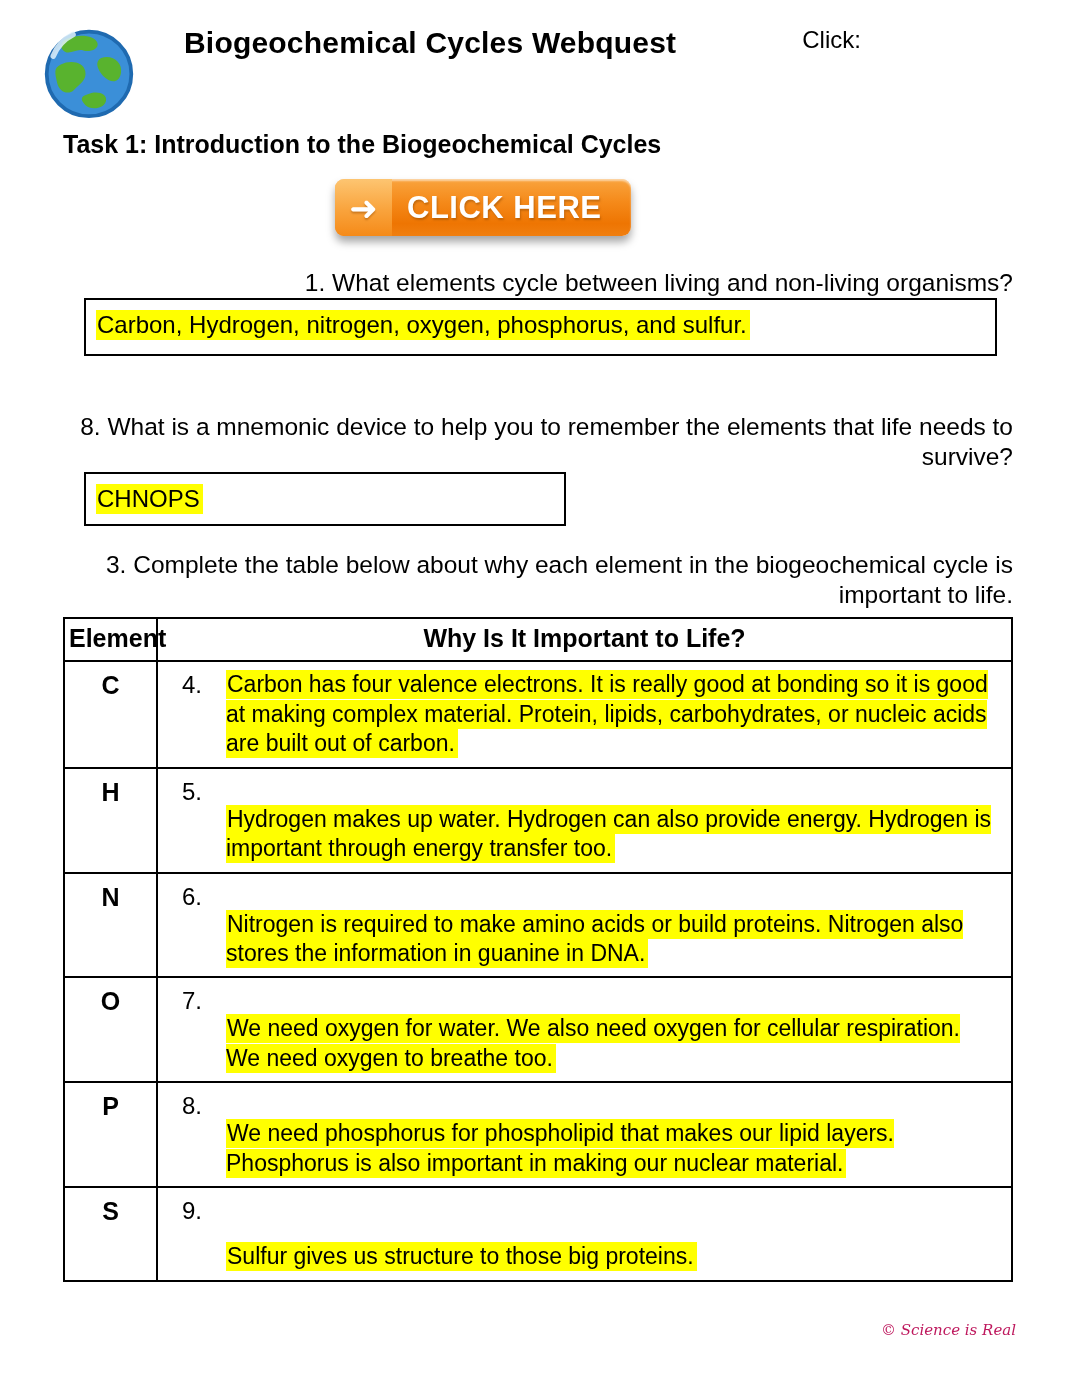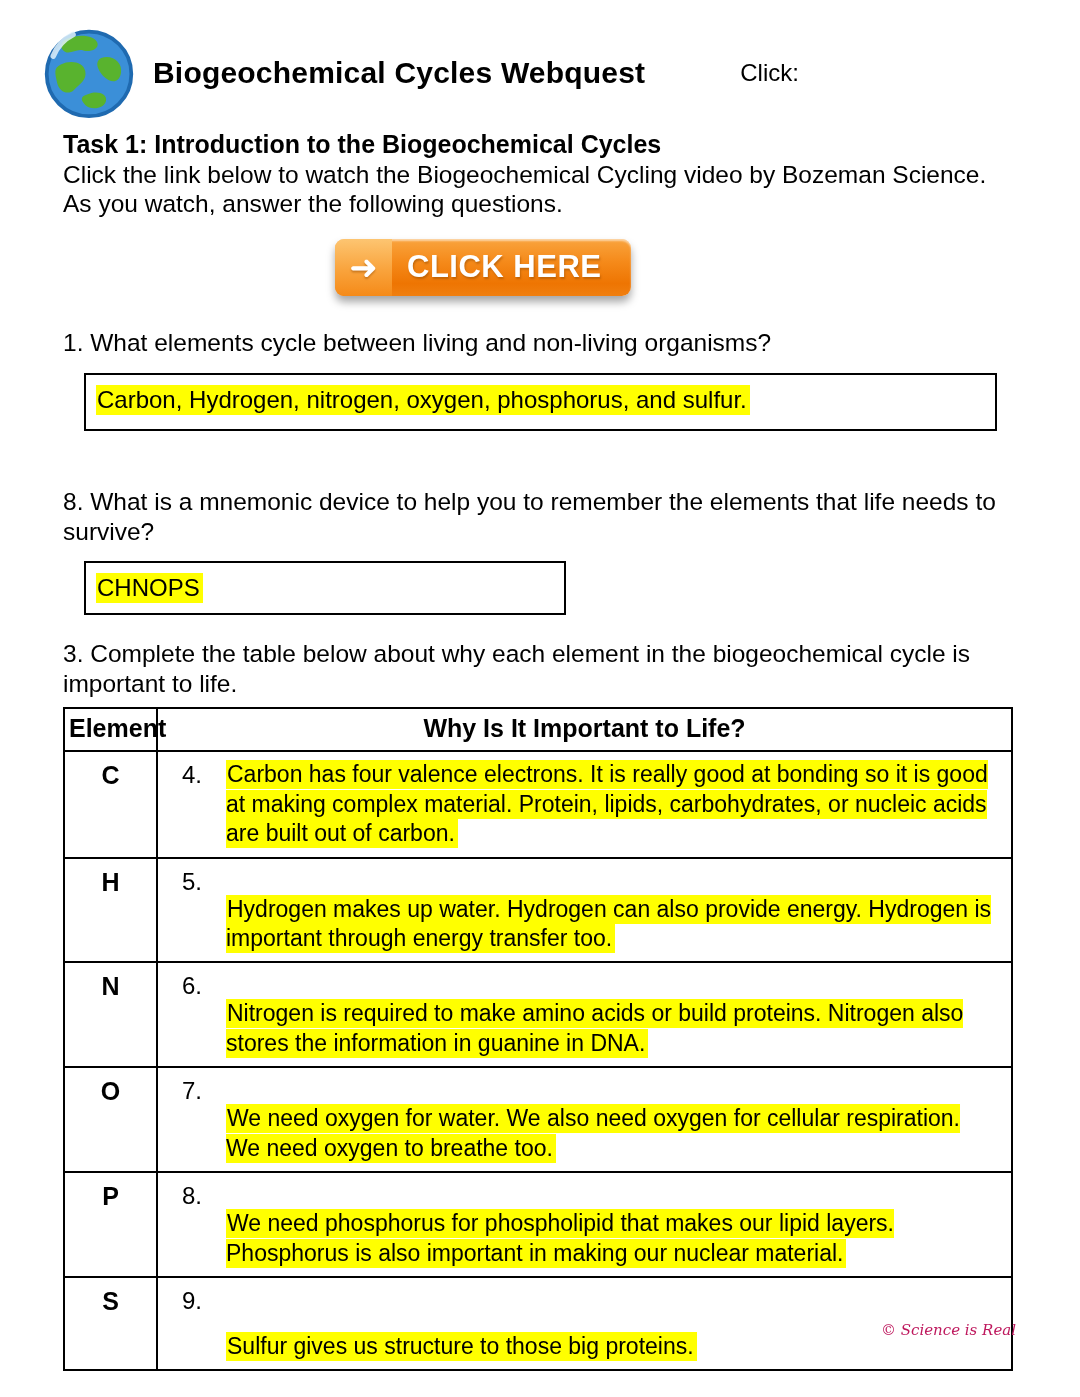--- a/index.html
+++ b/index.html
@@ -1,43 +1,43 @@
 <!DOCTYPE html>
 <html><head>
 <meta charset="utf-8">
 <style>
   * { box-sizing: border-box; margin: 0; padding: 0; }
   html, body { background: #ffffff; }
   body { font-family: "Liberation Sans", sans-serif; color: #000; }
   .page { position: relative; width: 1080px; height: 1397px; margin: 0 auto; background: #fff; padding: 26px 67px 0 63px; overflow: hidden; }
 
-  .header { display: flex; align-items: center; margin-left: -22px; }
+  .header { display: flex; align-items: flex-start; margin-left: -22px; gap: 31px; }
   .globe-icon { width: 96px; height: 94px; flex: 0 0 auto; }
   .title { font-size: 30px; font-weight: 700; margin-left: 16px; letter-spacing: 0.2px; }
   .name-label { font-size: 24px; margin-left: 95px; }
 
   .task-heading { font-size: 25px; font-weight: 700; margin-top: 10px; }
   .instructions { font-size: 24.5px; line-height: 1.18; margin-top: 2px; max-width: 952px; }
 
   .btn-wrap { margin: 20px 0 0 272px; }
   .click-btn { display: inline-flex; align-items: center; height: 57px; border: 0; border-radius: 9px; padding: 0 30px 0 0; cursor: pointer;
     background: linear-gradient(180deg, #f9a43e 0%, #f58a1a 40%, #ee7502 78%, #f07f10 100%);
     box-shadow: 0 6px 9px rgba(0,0,0,0.35), inset 0 2px 2px rgba(255,255,255,0.55); }
   .btn-arrow-box { width: 57px; height: 57px; border-radius: 9px 0 0 9px; display: flex; align-items: center; justify-content: center;
     background: linear-gradient(180deg, #fdc571 0%, #f9a33c 55%, #f58a18 100%); }
   .btn-arrow { color: #fff; font-size: 34px; line-height: 1; text-shadow: 0 2px 2px rgba(150,75,0,0.45); }
   .btn-label { color: #fff; font-size: 31px; font-weight: 700; margin-left: 15px; letter-spacing: 0.5px; text-shadow: 1px 2px 2px rgba(150,75,0,0.5);
     font-family: "Liberation Sans", sans-serif; }
 
-  .question { font-size: 24.5px; line-height: 1.22; max-width: 952px; }
+  .question { font-size: 24.5px; line-height: 1.22; max-width: 952px; text-align: right; }
   .q1 { margin-top: 32px; }
   .q2 { margin-top: 56px; }
   .q3 { margin-top: 24px; }
 
-  .answer-box { border: 2px solid #000; margin-left: 21px; margin-top: 15px; padding: 11px 12px 15px 10px; font-size: 24px; background: #fff; }
+  .answer-box { border: 2px solid #000; margin-left: 21px; padding: 11px 12px 15px 10px; font-size: 24px; background: #fff; }
   .answer-box.full { width: 913px; }
   .answer-box.small { width: 482px; padding-bottom: 11px; }
   .hl { background: #ffff00; padding: 1px 3px 2px 1px; }
 
   table.element-table { border-collapse: collapse; margin-top: 8px; width: 950px; table-layout: fixed; }
   .element-table th, .element-table td { border: 2px solid #000; }
   .element-table th { font-size: 25px; font-weight: 700; padding: 5px 4px 7px; text-align: center; background: #fff; }
   th.col-element { width: 93px; }
   td.cell-element { text-align: center; vertical-align: top; font-weight: 700; font-size: 25px; padding-top: 9px; }
   td.cell-why { position: relative; vertical-align: top; padding: 8px 14px; font-size: 23px; }
@@ -64,21 +64,20 @@
       <path d="M20 41 C 30 36, 44 38, 46 48 C 48 58, 40 62, 34 68 C 28 74, 18 70, 16 60 C 14 50, 12 45, 20 41 Z" fill="#59b32e"></path>
       <path d="M63 34 C 75 30, 86 39, 84 50 C 82 62, 72 60, 66 54 C 60 48, 55 38, 63 34 Z" fill="#59b32e"></path>
       <path d="M48 73 C 58 68, 70 72, 68 80 C 66 88, 52 90, 46 84 C 40 78, 42 75, 48 73 Z" fill="#59b32e"></path>
       <path d="M12 32 A 44 44 0 0 1 33 9" stroke="#dff1fb" stroke-width="6" fill="none" stroke-linecap="round" opacity="0.85"></path>
     </svg>
     <div class="title">Biogeochemical Cycles Webquest</div>
     <div class="name-label">Click:</div>
   </div>
 
   <div class="task-heading">Task 1: Introduction to the Biogeochemical Cycles</div>
-  <div class="instructions">Click the link below to watch the Biogeochemical Cycling video by Bozeman Science. As you watch, answer the following questions.</div>
 
   <div class="btn-wrap">
     <button class="click-btn">
       <span class="btn-arrow-box">
         <span class="btn-arrow">➜</span>
       </span>
       <span class="btn-label">CLICK HERE</span>
     </button>
   </div>
 

